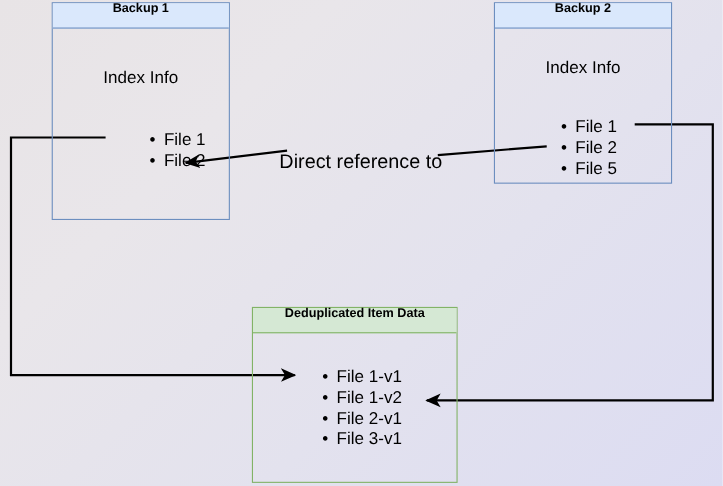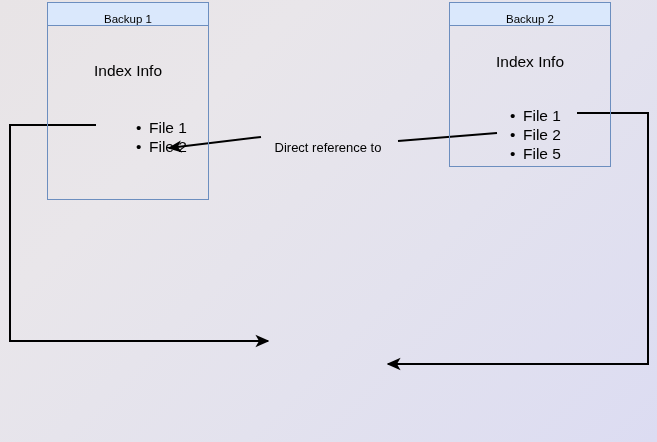--- a/index.html
+++ b/index.html
@@ -38,26 +38,26 @@
   .box-green {
     border: 1.5px solid #82b366;
   }
   .box-header {
     position: absolute;
     left: 0;
     top: 0;
     right: 0;
     box-sizing: border-box;
     text-align: center;
-    font-weight: normal;
+    font-weight: bold;
     font-size: 11.5px;
     color: #000000;
     line-height: 1;
     display: flex;
-    align-items: flex-end;
+    align-items: flex-start;
     justify-content: center;
   }
   .header-blue {
     height: 23px;
     background: #dae8fc;
     border-bottom: 1.5px solid #6c8ebf;
   }
   .header-green {
     height: 23px;
     background: #d5e8d4;
@@ -92,21 +92,21 @@
     left: -13px;
     top: 0;
     font-size: 15.5px;
     line-height: 19px;
   }
 
   
   .caption {
     position: absolute;
     text-align: center;
-    font-size: 13px;
+    font-size: 18px;
     line-height: 17px;
     color: #000;
     white-space: pre-line;
   }
 </style>
 </head>
 <body>
 
 <div id="canvas">
 
@@ -142,18 +142,29 @@
       <span>Backup 2</span>
     </div>
     <div class="body-title" style="top:50px;">Index Info</div>
     <ul class="items" style="left:57px; top:103px;">
       <li>File 1</li>
       <li>File 2</li>
       <li>File 5</li>
     </ul>
   </div>
 
+  <div class="box box-green" style="left:229px; top:279px; width:187px; height:160px;">
+    <div class="box-header header-green">
+      <span>Deduplicated Item Data</span>
+    </div>
+    <ul class="items" style="left:60px; top:53px;">
+      <li>File 1-v1</li>
+      <li>File 1-v2</li>
+      <li>File 2-v1</li>
+      <li>File 3-v1</li>
+    </ul>
+  </div>
 
   <div class="caption" style="left:243px; top:122px; width:170px;">
     <div>Direct reference to</div>
   </div>
 
 </div>
 
 </body></html>

